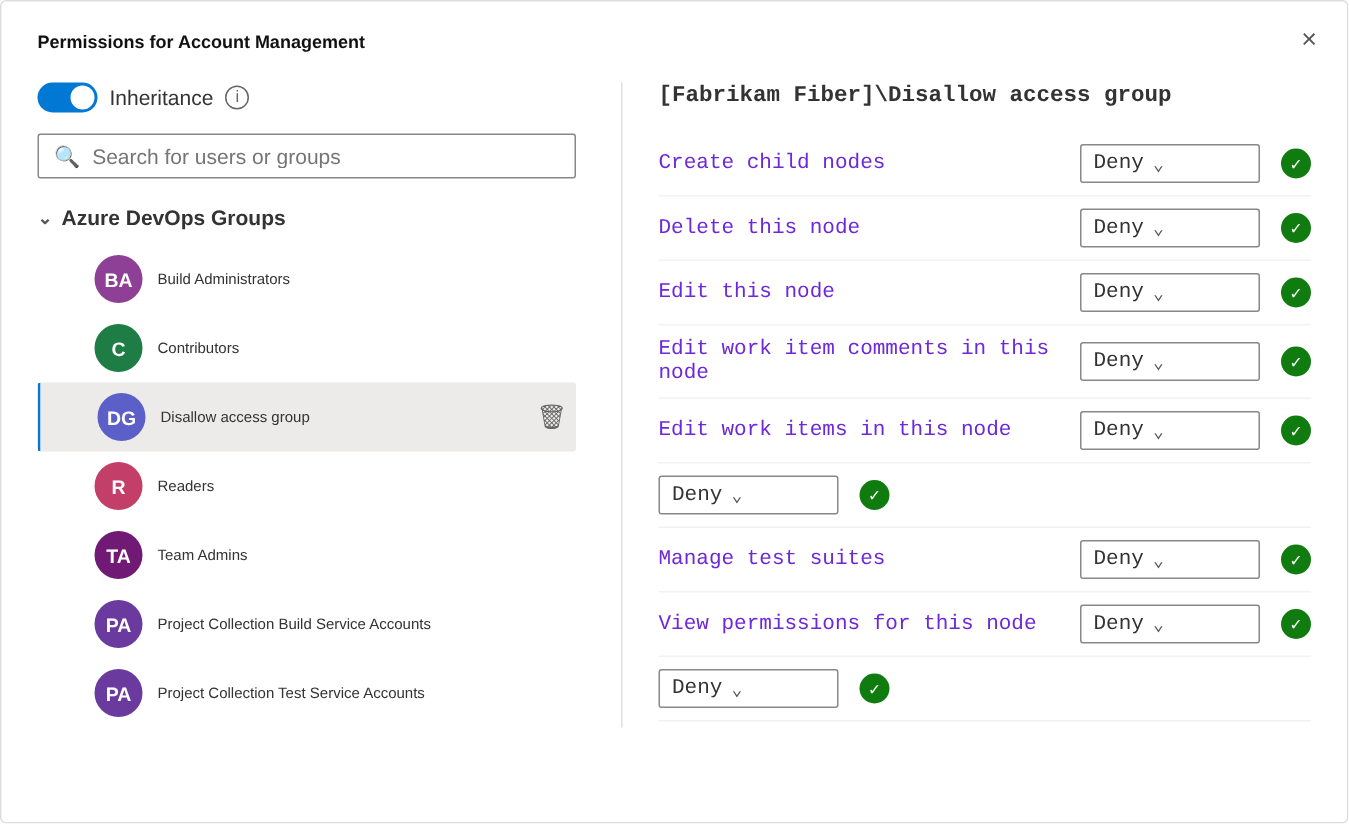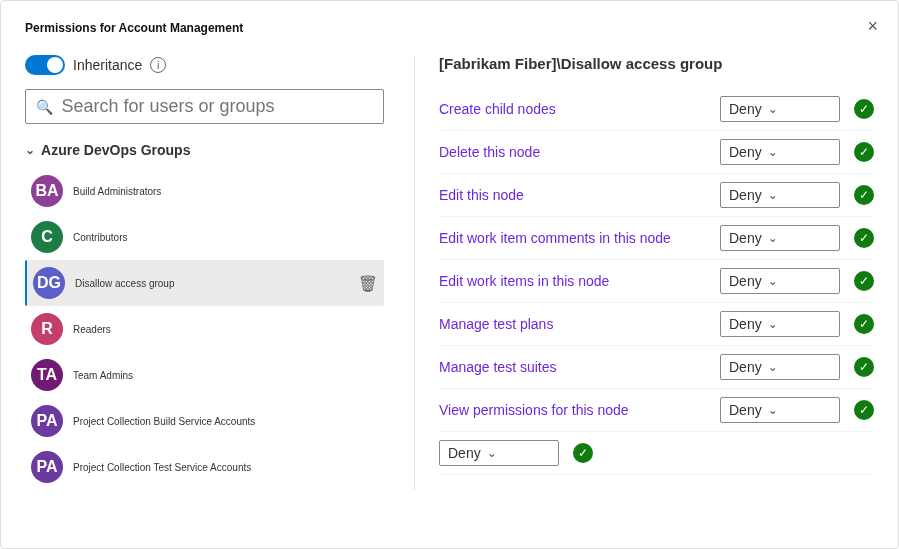--- a/index.html
+++ b/index.html
@@ -95,21 +95,21 @@
       align-items: center;
       border: 1px solid #8a8886;
       border-radius: 2px;
       padding: 6px 10px;
       gap: 8px;
       margin-bottom: 14px;
     }
     .search-box input {
       border: none;
       outline: none;
-      font-size: 18px;
+      font-size: 14px;
       color: #0f172a;
       flex: 1;
       background: transparent;
     }
     .search-icon {
       color: #666;
       font-size: 14px;
     }
     .group-header {
       display: flex;
@@ -141,42 +141,44 @@
       background: #edebe9;
       border-left: 2px solid #0078d4;
     }
     .avatar {
       width: 32px;
       height: 32px;
       border-radius: 50%;
       display: flex;
       align-items: center;
       justify-content: center;
-      font-size: 16px;
+      font-size: 13px;
       font-weight: 600;
       color: #fff;
       flex-shrink: 0;
+      margin-left: 32px;
     }
     .group-name {
       font-size: 10px;
       color: #333;
     }
     .delete-icon {
       margin-left: auto;
       color: #666;
       font-size: 16px;
       display: none;
     }
     .group-item.active .delete-icon,
     .group-item:hover .delete-icon { display: block; }
 
     
     .right-panel {
       flex: 1;
       padding-left: 24px;
+      font-family: Liberation Mono, monospace;
     }
     .right-header {
       font-size: 15px;
       font-weight: 600;
       color: #333;
       margin-bottom: 16px;
     }
     .permission-row {
       display: flex;
       align-items: center;
@@ -319,21 +321,20 @@
           </div>
           <div class="permission-row">
             <span class="permission-label">Edit work items in this node</span>
             <div class="permission-dropdown">
               <span>Deny</span>
               <span class="dropdown-chevron">⌄</span>
             </div>
             <div class="check-icon">✓</div>
           </div>
           <div class="permission-row">
-            <span class="permission-label">Manage test plans</span>
             <div class="permission-dropdown">
               <span>Deny</span>
               <span class="dropdown-chevron">⌄</span>
             </div>
             <div class="check-icon">✓</div>
           </div>
           <div class="permission-row">
             <span class="permission-label">Manage test suites</span>
             <div class="permission-dropdown">
               <span>Deny</span>

